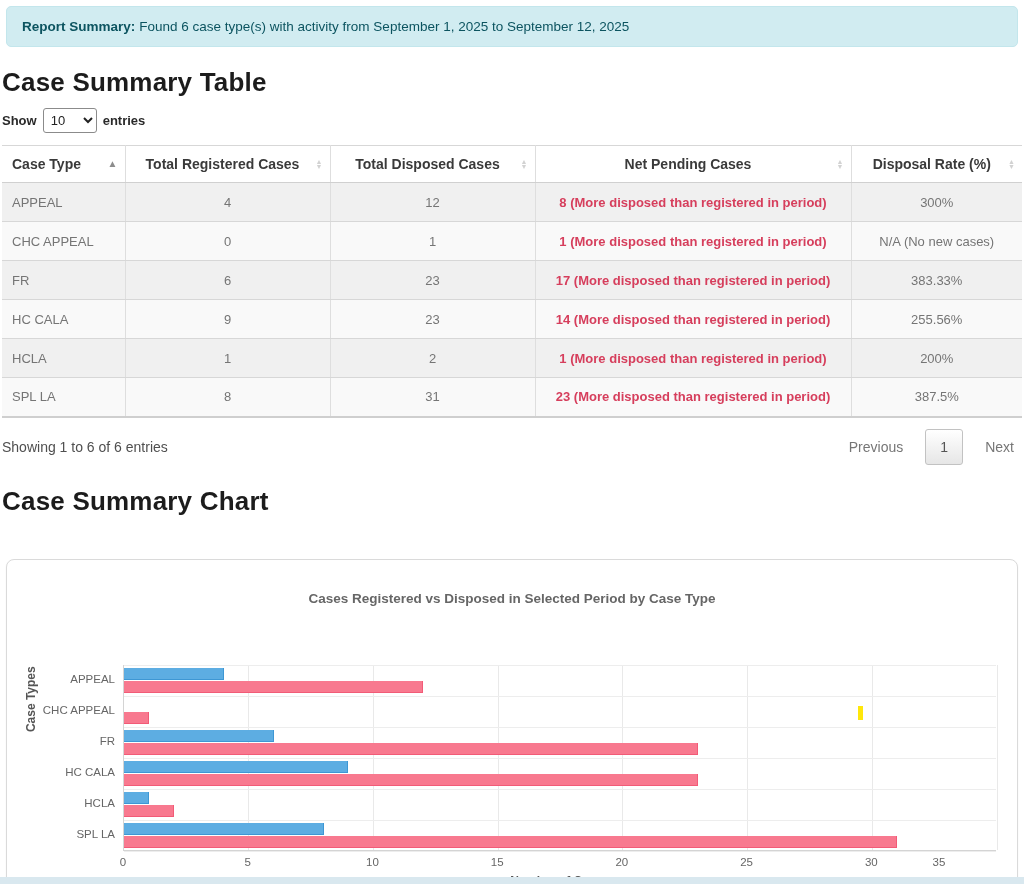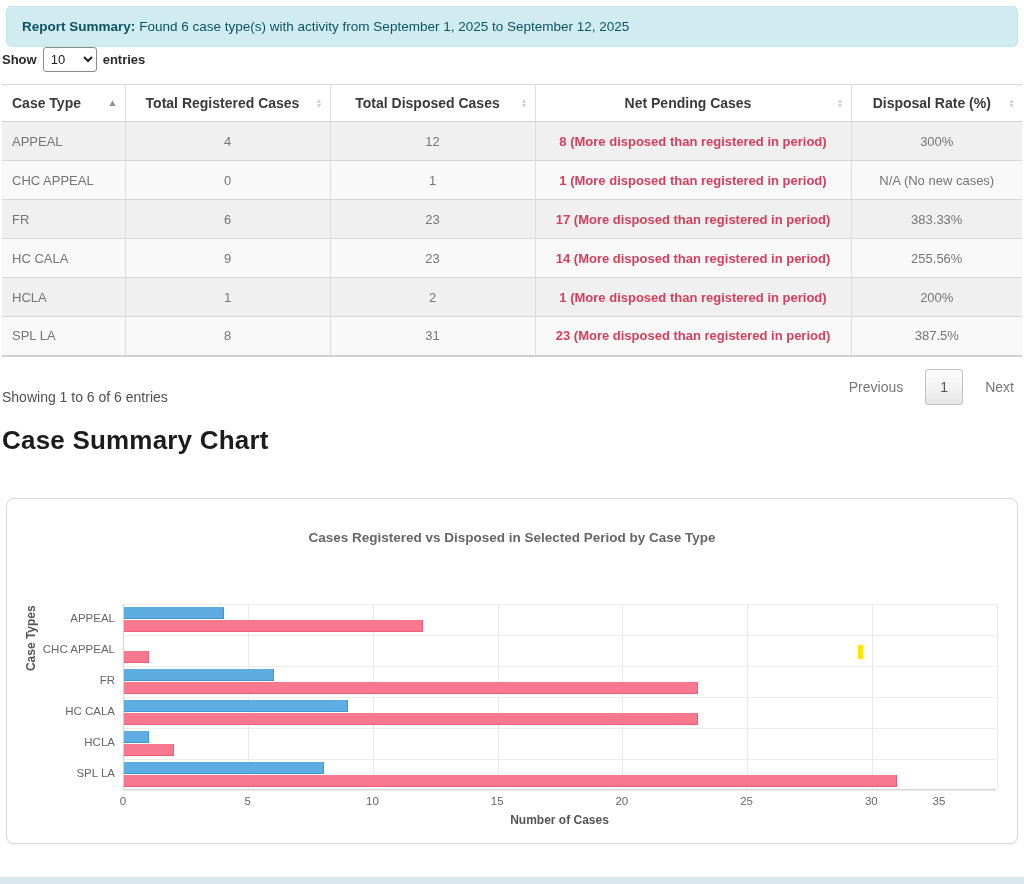--- a/index.html
+++ b/index.html
@@ -71,21 +71,21 @@
     border-left:1px solid #dedede; border-bottom:1px solid #d7d7d7;
     text-align:center;
   }
   table.case-table td:first-child { text-align:left; padding-left:10px; border-left:none; }
   table.case-table tr.odd  td { background:#f0f0f0; }
   table.case-table tr.even td { background:#f9f9f9; }
   td.net-pending { font-weight:700; }
 
   
   .dt-footer {
-    display:flex; justify-content:space-between; align-items:flex-end;
+    display:flex; justify-content:space-between; align-items:center;
     margin:10px 2px 0 2px; height:38px;
   }
   .dt-info { font-size:14px; color:#4f4f4f; }
   .dt-paginate { display:flex; align-items:center; gap:14px; }
   .page-link { font-size:14px; color:#767676; cursor:pointer; padding:6px 8px; }
   .page-current {
     width:38px; height:36px; display:flex; align-items:center; justify-content:center;
     border:1px solid #c2c2c2; border-radius:3px;
     background:linear-gradient(to bottom,#ffffff,#e6e6e6);
     font-size:14px; color:#555; cursor:pointer;
@@ -142,20 +142,21 @@
 </style>
 </head>
 <body>
 
 <div class="page">
 
   <div class="alert">
     <b>Report Summary:</b><span>Found 6 case type(s) with activity from September 1, 2025 to September 12, 2025</span>
   </div>
 
+  <div class="section-heading">Case Summary Table</div>
 
   <div class="dt-controls">
     <div class="dt-length">
       <span>Show</span>
       <select>
         <option selected="">10</option>
       </select>
       <span>entries</span>
     </div>
   </div>

